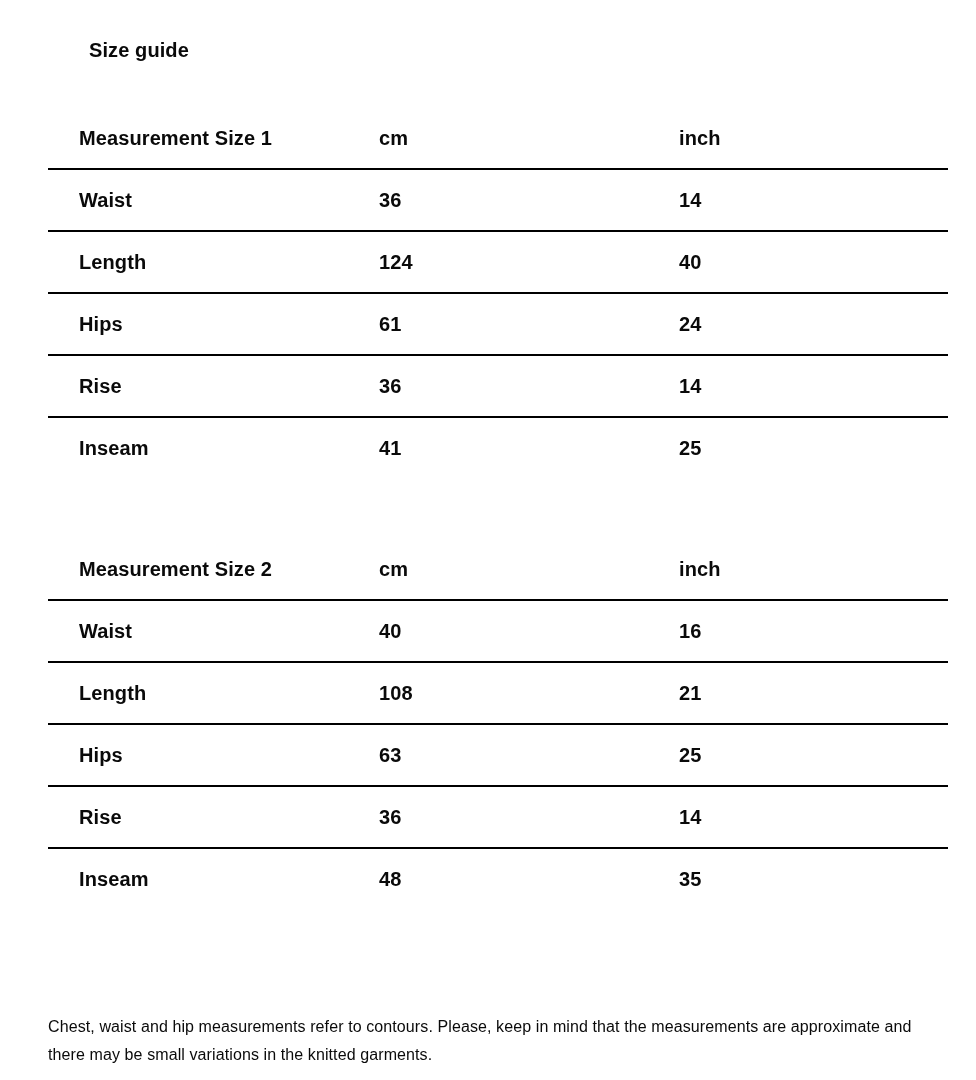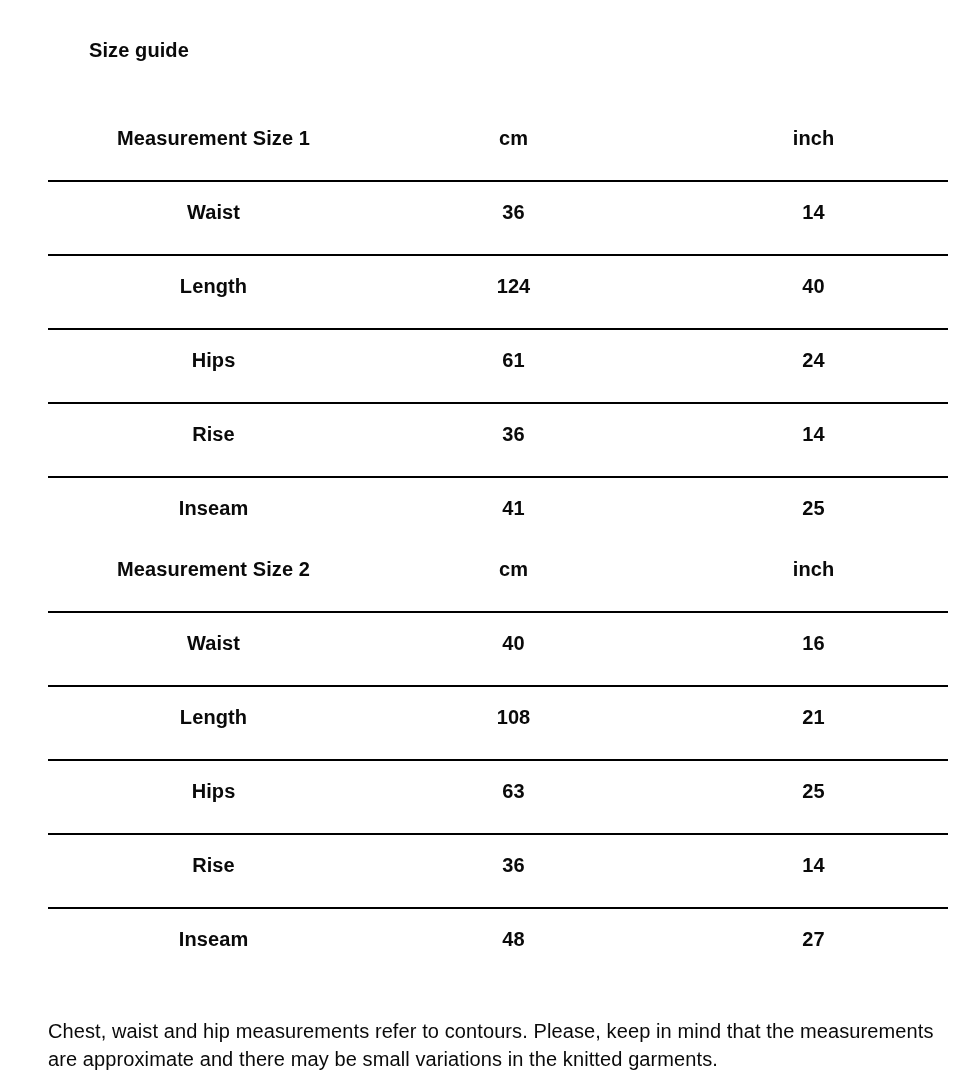--- a/index.html
+++ b/index.html
@@ -30,42 +30,42 @@
     border-collapse: collapse;
     table-layout: fixed;
   }
   table.size-table.table-1 { top: 108px; }
   table.size-table.table-2 { top: 539px; }
   table.size-table col.col-label { width: 300px; }
   table.size-table col.col-cm    { width: 300px; }
   table.size-table col.col-inch  { width: 300px; }
   table.size-table th,
   table.size-table td {
-    text-align: center;
+    text-align: left;
     vertical-align: middle;
     height: 60px;
-    padding: 0 0 12px 31px;
+    padding: 0 0 0 31px;
     font-size: 20px;
     font-weight: 700;
     letter-spacing: 0.1px;
     white-space: nowrap;
     overflow: hidden;
   }
   table.size-table thead th {
     border-bottom: 2px solid #000000;
   }
   table.size-table tbody tr:not(:last-child) td {
     border-bottom: 2px solid #000000;
   }
   .footer-note {
     position: absolute;
     left: 48px;
     top: 997px;
     width: 900px;
-    font-size: 20px;
+    font-size: 16px;
     font-weight: 400;
     line-height: 28px;
     letter-spacing: 0.1px;
   }
 </style>
 </head>
 <body>
 
 <h1 class="page-title">Size guide</h1>
 
@@ -141,18 +141,18 @@
       <td>25</td>
     </tr>
     <tr>
       <td>Rise</td>
       <td>36</td>
       <td>14</td>
     </tr>
     <tr>
       <td>Inseam</td>
       <td>48</td>
-      <td>27</td>
+      <td>35</td>
     </tr>
   </tbody>
 </table>
 
 <p class="footer-note">Chest, waist and hip measurements refer to contours. Please, keep in mind that the measurements are approximate and there may be small variations in the knitted garments.</p>
 
 </body></html>

